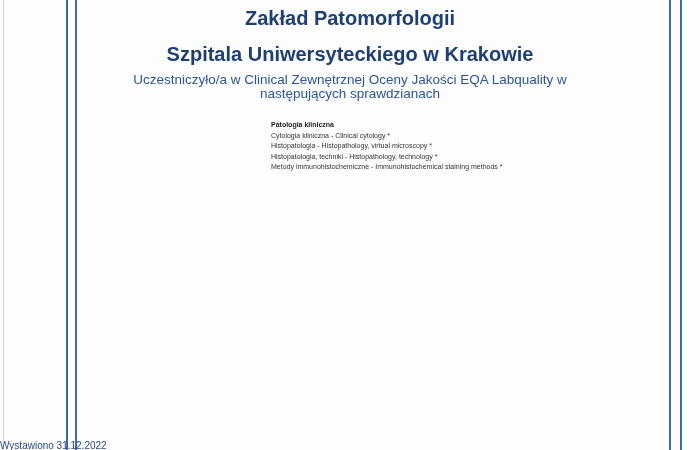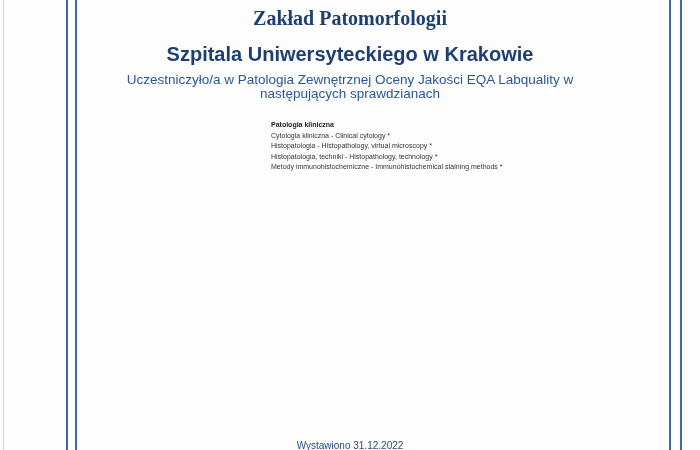--- a/index.html
+++ b/index.html
@@ -17,38 +17,38 @@
   .subtitle {
     position: absolute; left: 90px; right: 90px; text-align: center;
     color: #2a5597; font-size: 13.5px; line-height: 14px; top: 73px;
   }
   .list {
     position: absolute; left: 271px; top: 120px;
     color: #333; font-size: 7px; line-height: 10.5px;
   }
   .list .head { font-weight: bold; color: #222; }
   .footer {
-    position: absolute; left: 0; right: 0; top: 440px; text-align: center;
+    position: absolute; left: 0; right: 0; top: 440px; text-align: left;
     color: #2a4b80; font-size: 10px;
   }
 </style>
 </head>
 <body>
 
 <div class="edge-line" style="left:3px;"></div>
 <div class="frame-line" style="left:66px;"></div>
 <div class="frame-line" style="left:75px;"></div>
 <div class="frame-line" style="left:669px;"></div>
 <div class="frame-line" style="left:680px;"></div>
 
 <div>
-  <div class="title" style="top:7px;font-family:Liberation Serif, serif;">Zakład Patomorfologii</div>
+  <div class="title" style="top:7px;">Zakład Patomorfologii</div>
   <div class="title" style="top:43px;">Szpitala Uniwersyteckiego w Krakowie</div>
 
-  <div class="subtitle">Uczestniczyło/a w Patologia Zewnętrznej Oceny Jakości EQA Labquality w następujących sprawdzianach</div>
+  <div class="subtitle">Uczestniczyło/a w Clinical Zewnętrznej Oceny Jakości EQA Labquality w następujących sprawdzianach</div>
 
   <div class="list">
     <div class="head">Patologia kliniczna</div>
     <div>Cytologia kliniczna - Clinical cytology *</div>
     <div>Histopatologia - Histopathology, virtual microscopy *</div>
     <div>Histopatologia, techniki - Histopathology, technology *</div>
     <div>Metody immunohistochemiczne - Immunohistochemical staining methods *</div>
   </div>
 
   <div class="footer">Wystawiono 31.12.2022</div>

